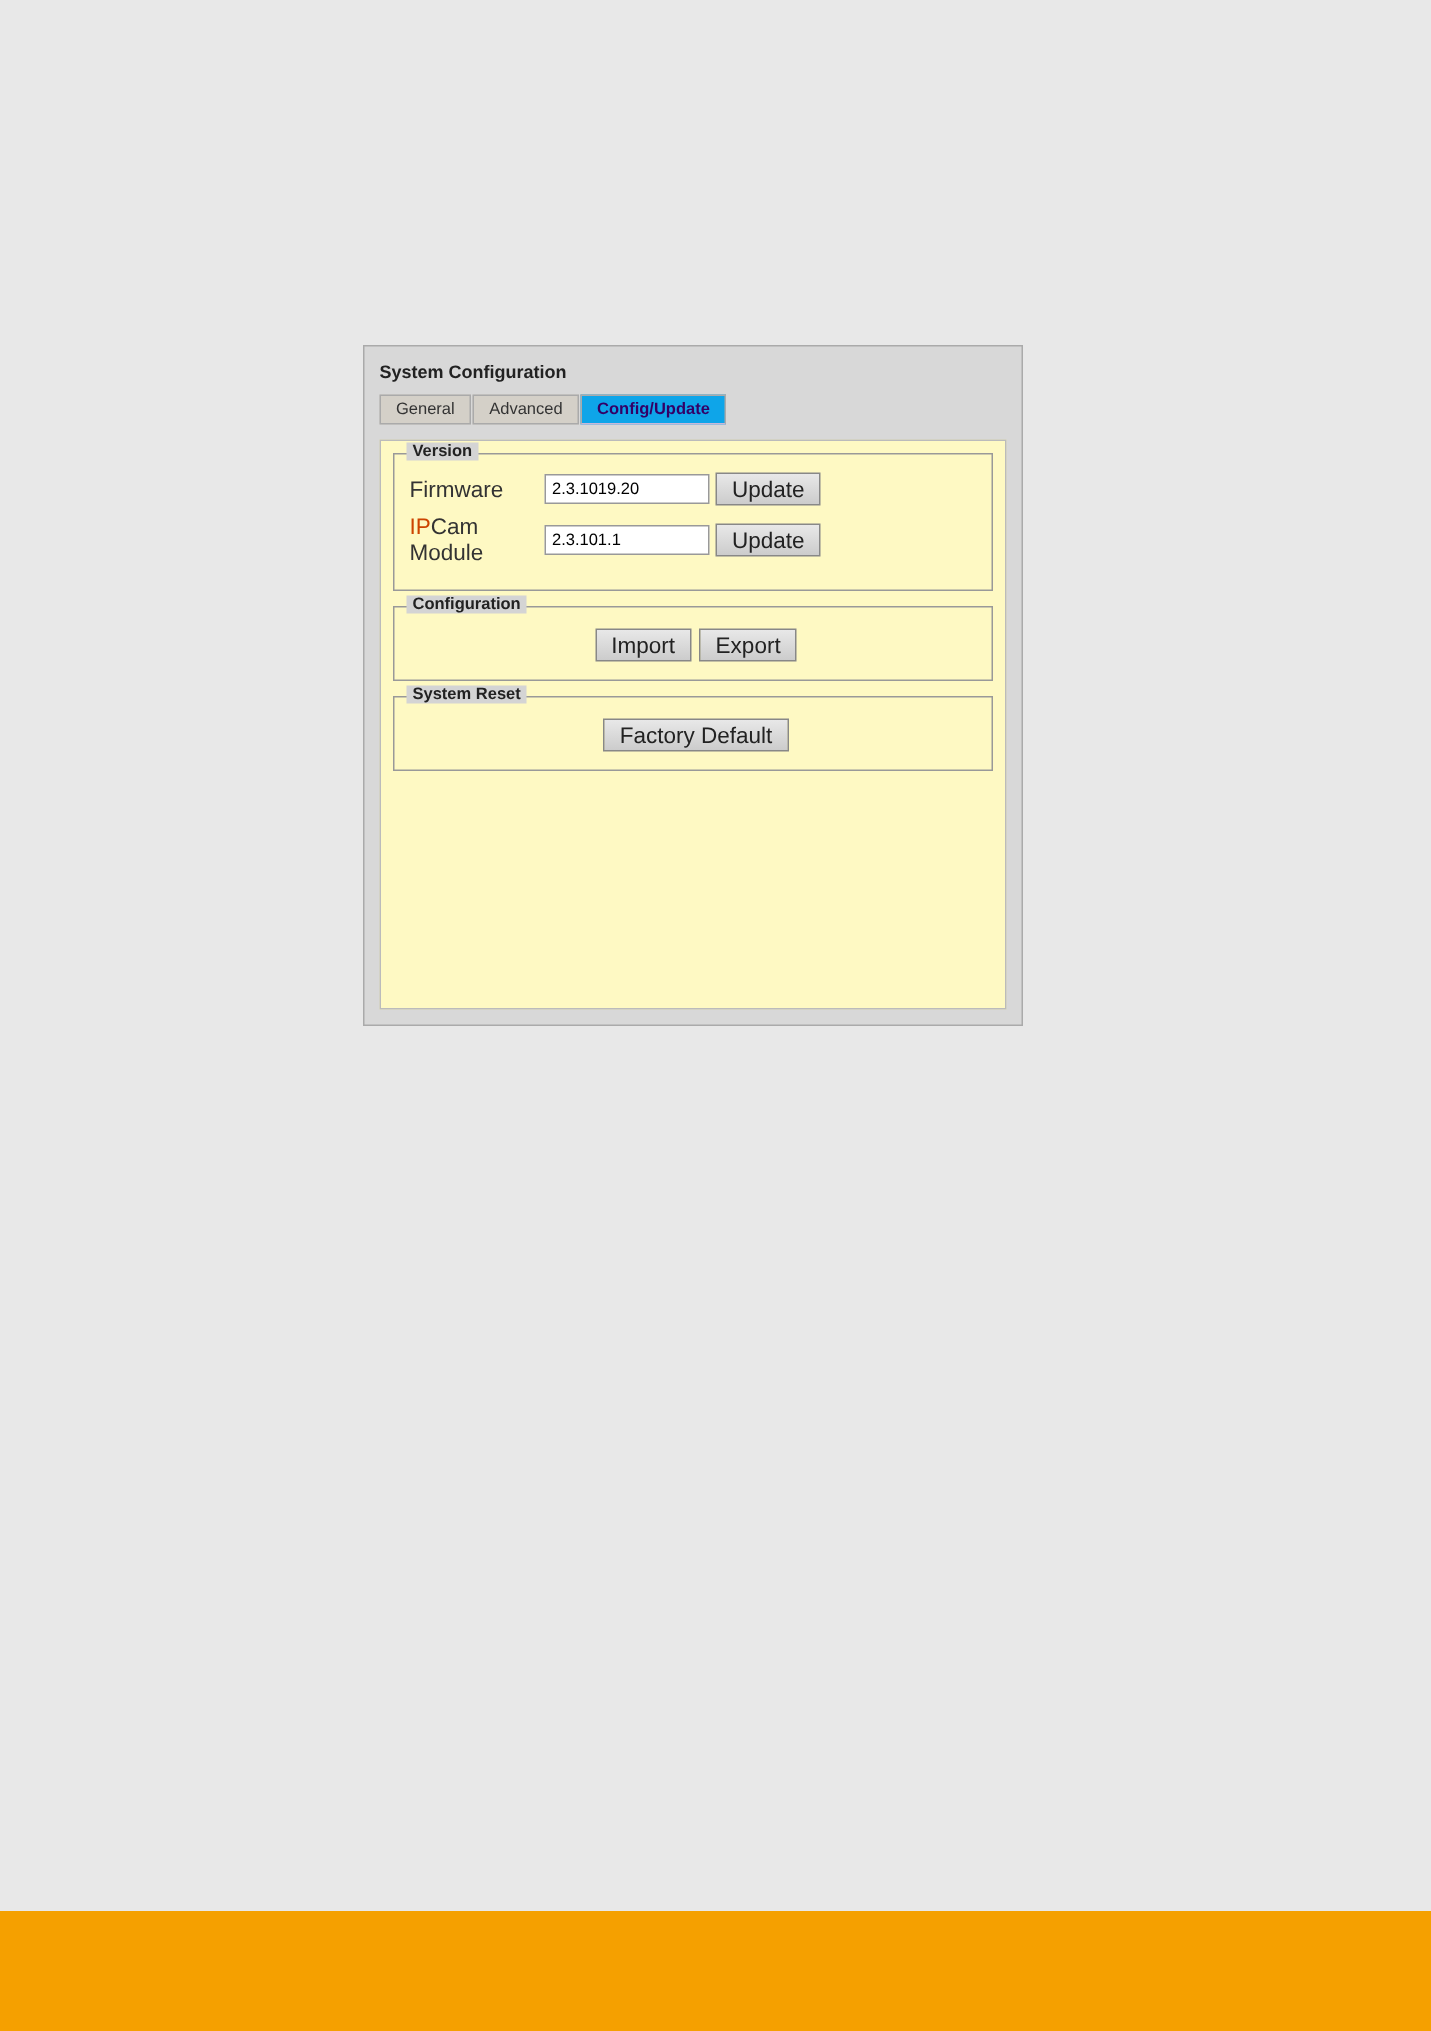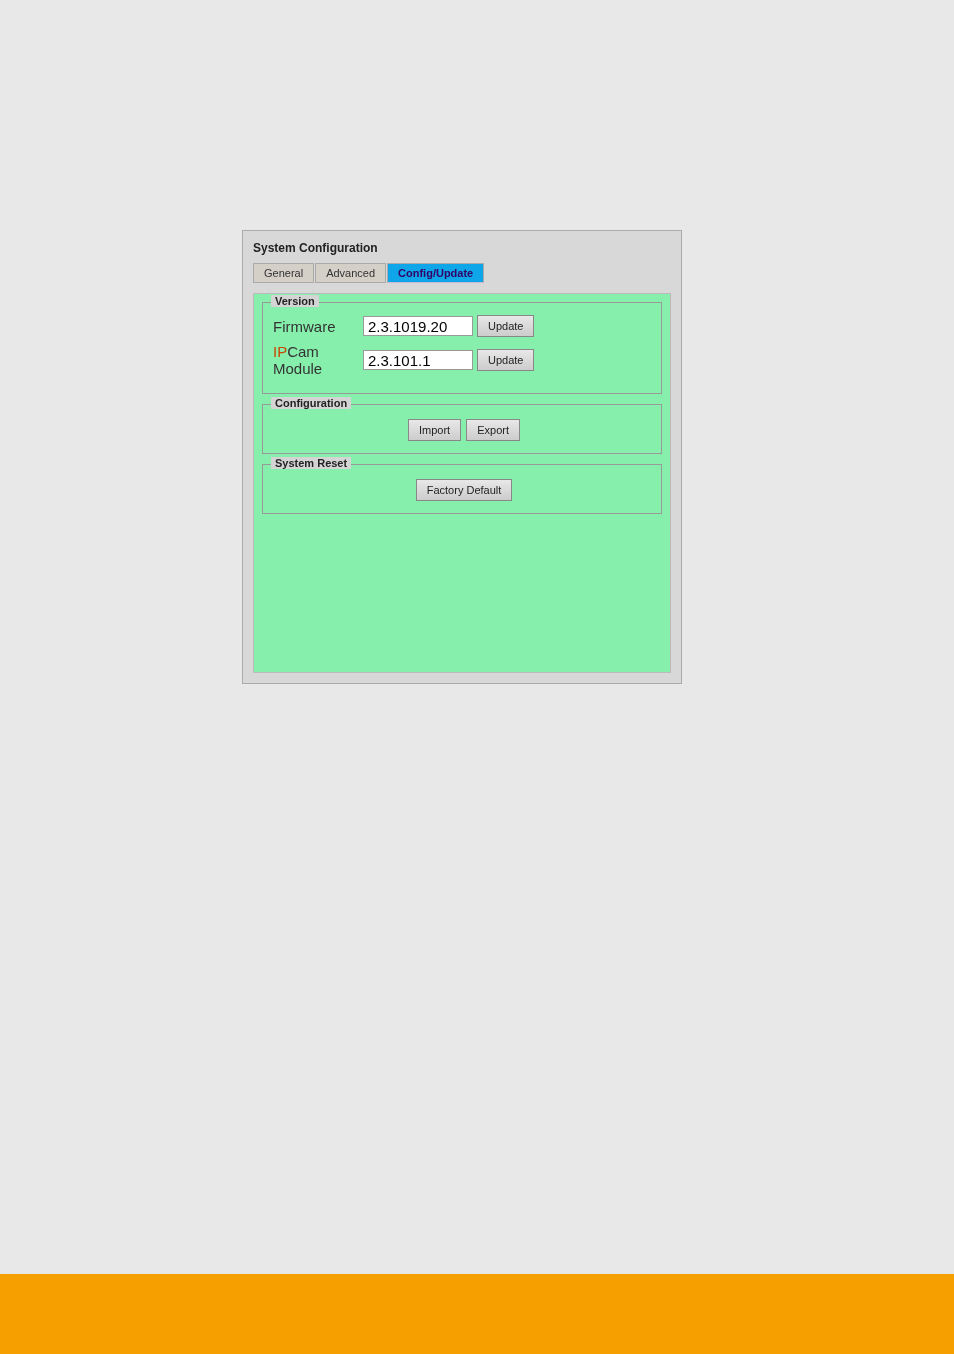--- a/index.html
+++ b/index.html
@@ -60,21 +60,21 @@
     }
 
     .tab.active {
       background-color: #0ea5e9;
       color: #330066;
       font-weight: bold;
       border-bottom: 1px solid #c8b8d8;
     }
 
     .content-area {
-      background-color: #86efac;
+      background-color: #fef9c3;
       border: 1px solid #bbb;
       padding: 8px;
       min-height: 380px;
     }
 
     .section-group {
       border: 1px solid #999;
       margin-bottom: 10px;
       padding: 8px 10px 10px 10px;
       position: relative;
@@ -103,31 +103,31 @@
       width: 90px;
       font-size: 15px;
       color: #333;
     }
 
     .version-input {
       width: 110px;
       height: 20px;
       border: 1px solid #999;
       background-color: #fff;
-      font-size: 15px;
+      font-size: 11px;
       padding: 1px 4px;
     }
 
     .btn {
       padding: 2px 10px;
       height: 22px;
       border: 1px solid #888;
       background: linear-gradient(to bottom, #e8e8e8, #cccccc);
       cursor: pointer;
-      font-size: 11px;
+      font-size: 15px;
       color: #222;
       margin-left: 4px;
     }
 
     .config-row {
       display: flex;
       justify-content: center;
       align-items: center;
       padding: 6px 0 2px 0;
       gap: 1px;

